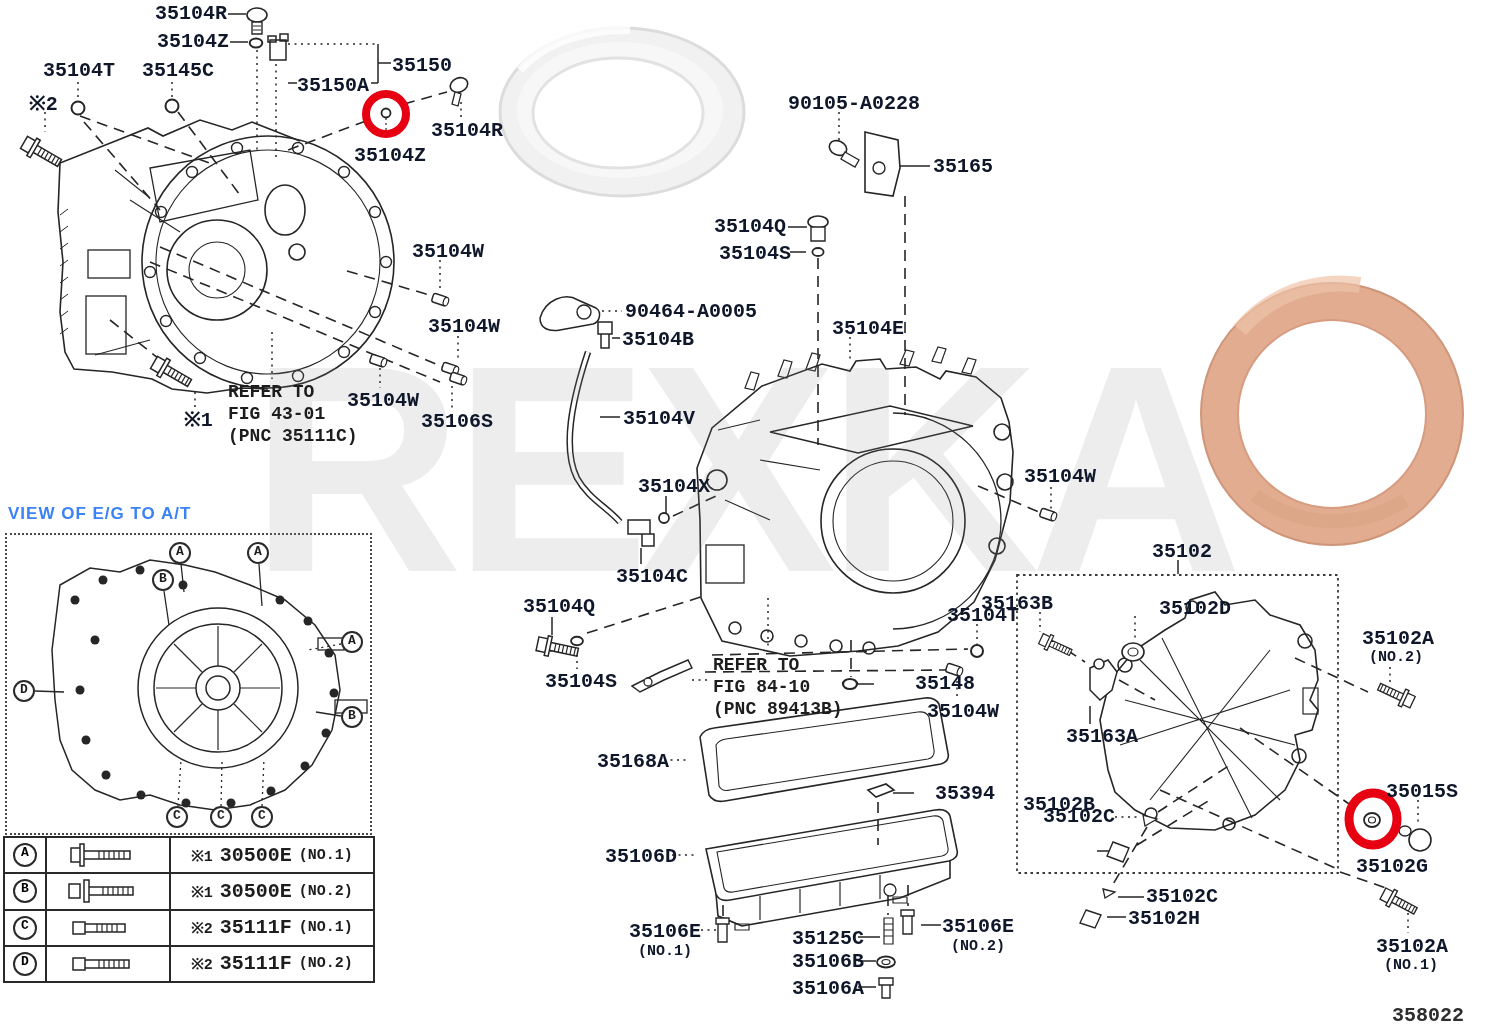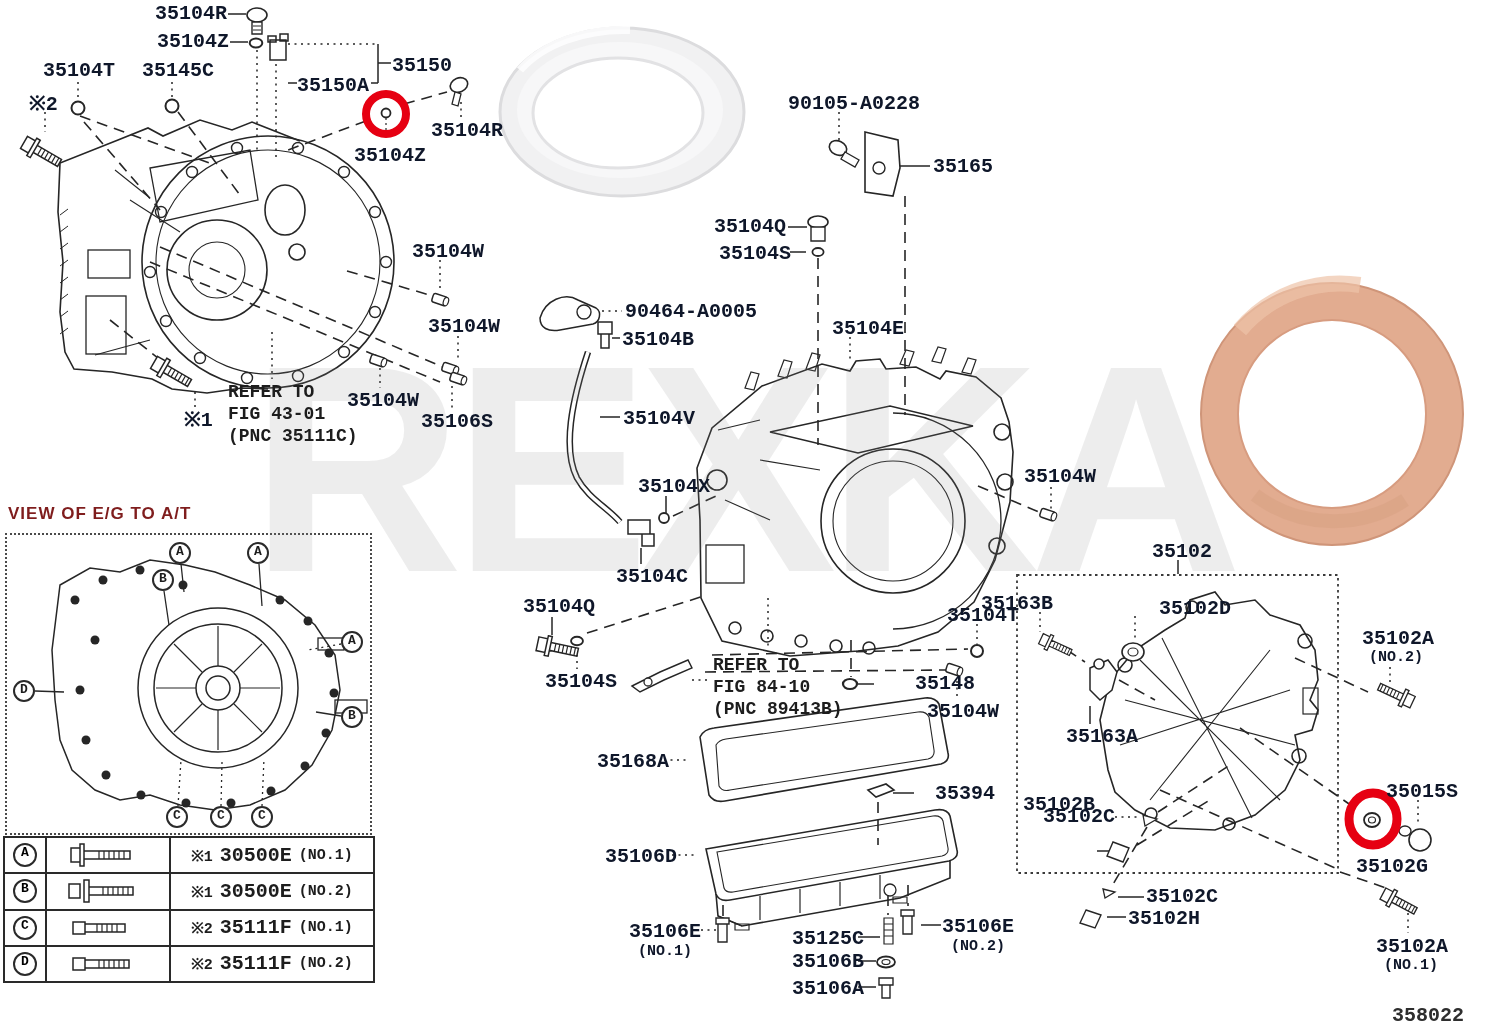--- a/index.html
+++ b/index.html
@@ -8,21 +8,21 @@
   .art{position:absolute;left:0;top:0;z-index:1;}
   .watermark{position:absolute;left:250px;top:322px;z-index:4;pointer-events:none;
              font:bold 295px "Liberation Sans",sans-serif;color:#8b8b8b;opacity:.15;
              letter-spacing:-10px;line-height:1;}
   .lbl{position:absolute;z-index:10;font:bold 20px "Liberation Mono",monospace;
        color:#0f172a;line-height:1;white-space:nowrap;}
   .sm{font-size:15px;}
   .note{position:absolute;z-index:10;font:bold 18px "Liberation Mono",monospace;
         color:#1d1d1d;line-height:22px;white-space:nowrap;}
   .viewtitle{position:absolute;z-index:10;font:600 17px "Liberation Sans",sans-serif;
-             color:#7f1d1d;letter-spacing:1px;white-space:nowrap;}
+             color:#3b82f6;letter-spacing:1px;white-space:nowrap;}
   .code{position:absolute;z-index:10;font:bold 20px "Liberation Mono",monospace;color:#2e2e2e;}
   .viewbox{position:absolute;left:5px;top:533px;width:367px;height:302px;z-index:2;
            border:2px dotted #4a4a4a;box-sizing:border-box;}
   .callout{position:absolute;z-index:10;width:22px;height:22px;border:2px solid #2a2a2a;
            border-radius:50%;box-sizing:border-box;text-align:center;line-height:18px;
            font:bold 13px "Liberation Mono",monospace;color:#1d1d1d;background:#fff;}
   .legend{position:absolute;left:3px;top:836px;width:372px;height:147px;z-index:10;
           border:2px solid #2a2a2a;box-sizing:border-box;display:flex;flex-direction:column;
           background:#fff;}
   .lrow{flex:1;display:flex;align-items:stretch;}

